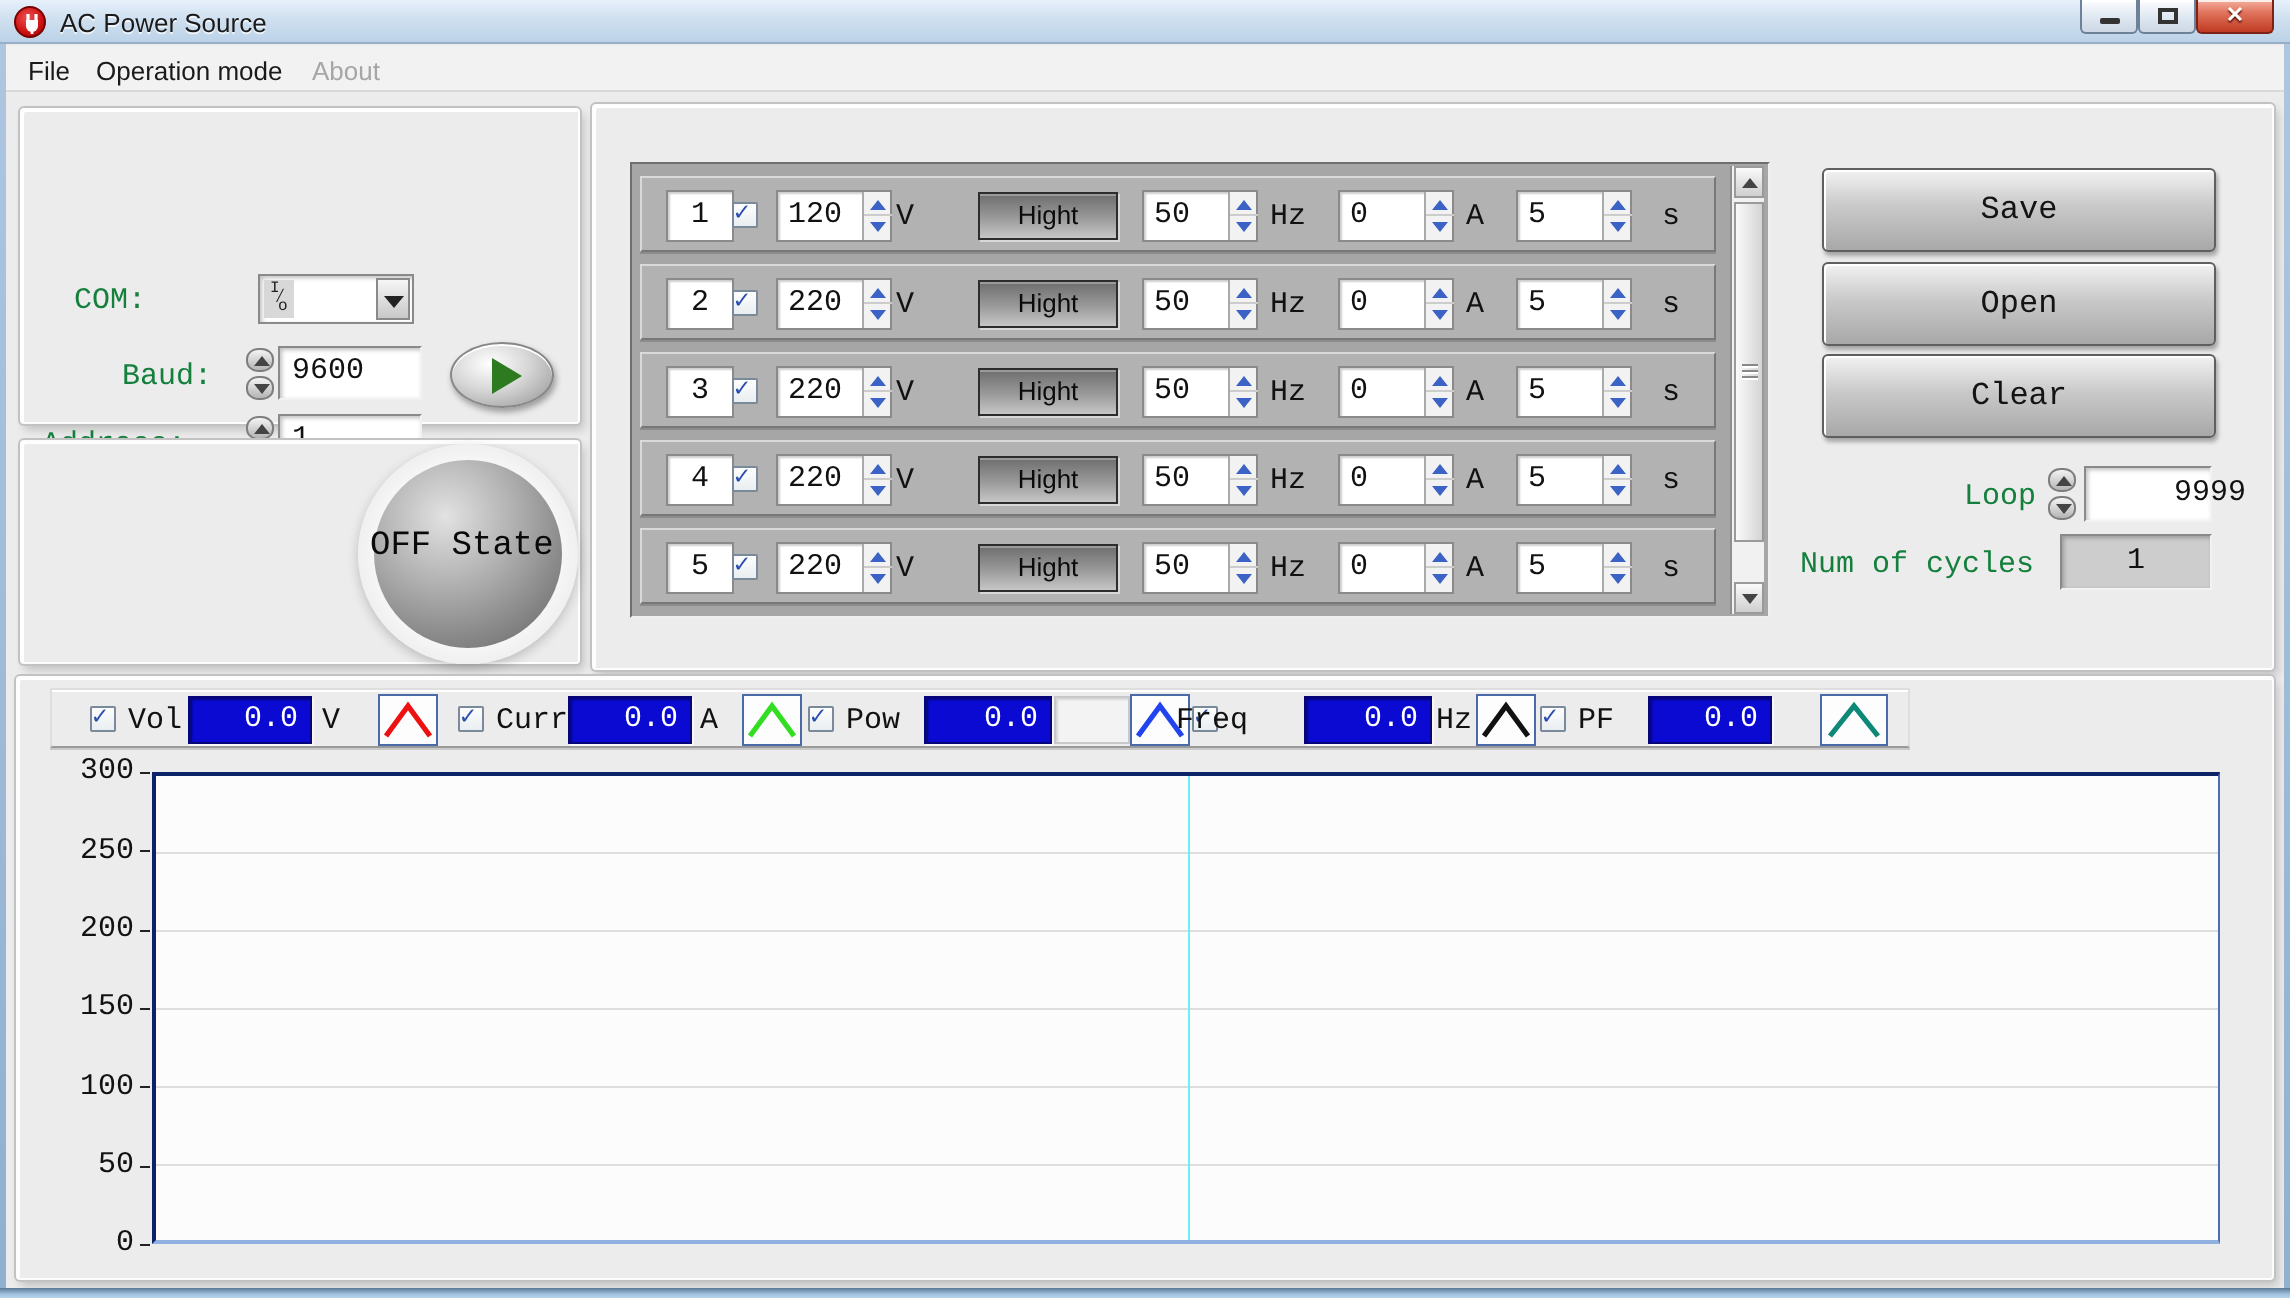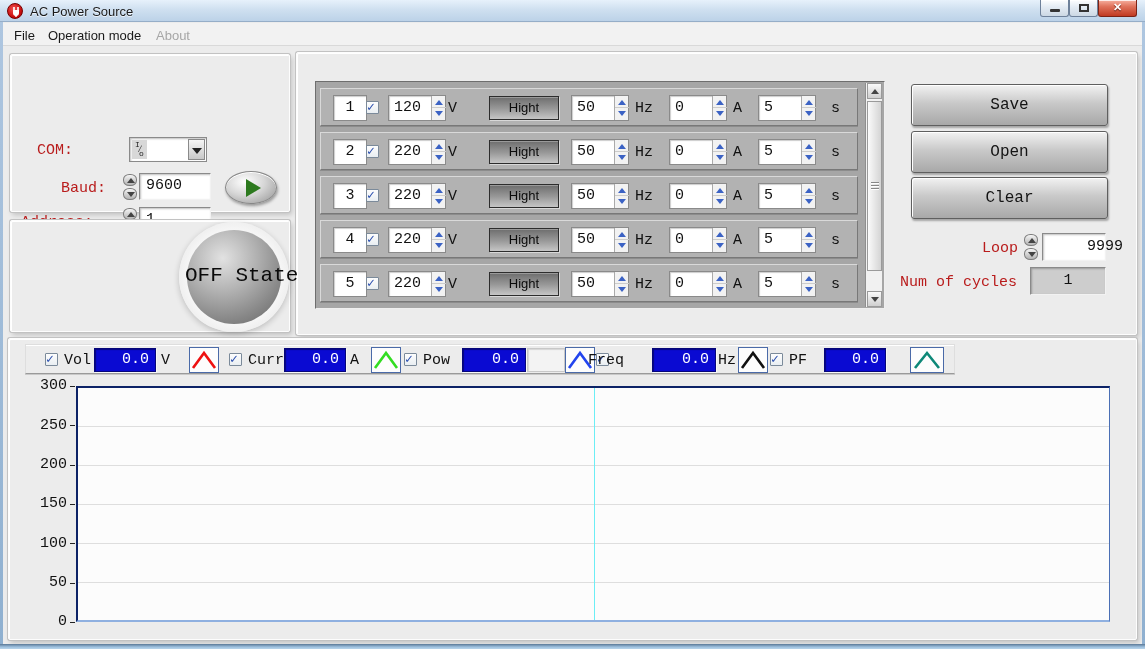--- a/index.html
+++ b/index.html
@@ -28,21 +28,21 @@
 
   
   .menubar { position:absolute; left:0; top:23px; width:1145px; height:23px; background:#f2f2f2; border-bottom:1px solid #d9d9d9; }
   .menu-item { position:absolute; top:3px; font-size:13px; color:#1a1a1a; padding:2px 6px; }
   .menu-disabled { color:#a6a6a6; }
 
   
   .panel { position:absolute; background:#ececec; border:1px solid #fdfdfd;
     box-shadow:0 0 0 1px #c2c2c2, 2px 3px 5px rgba(0,0,0,.18), inset 1px 1px 0 #ffffff; border-radius:2px; }
 
-  .lbl { position:absolute; font-size:15px; color:#b91c1c; }
+  .lbl { position:absolute; font-size:15px; color:#15803d; }
 
   
   .field { position:absolute; background:#fff; border:1px solid #8a8a8a; border-bottom-color:#f2f2f2; border-right-color:#f2f2f2;
     box-shadow:inset 1px 1px 2px rgba(0,0,0,.25); font-size:15px; color:#111; }
   .field .val { position:absolute; left:6px; top:3px; }
 
   
   .lvspin { position:absolute; width:14px; height:26px; }
   .lvspin .b { position:absolute; left:0; width:14px; height:12px; background:linear-gradient(#f4f4f4,#b4b4b4);
     border:1px solid #7e7e7e; border-radius:45%; }
@@ -69,21 +69,21 @@
   .run-btn i { position:absolute; left:20px; top:7px; border-top:9px solid transparent; border-bottom:9px solid transparent; border-left:15px solid #2d7a1f; }
 
   
   .listmode-btn { position:absolute; left:22px; top:256px; width:147px; height:34px;
     background:linear-gradient(#fafafa,#cfcfcf); border:1px solid #9a9a9a; box-shadow:inset 0 0 0 2px #e9e9e9; }
   .listmode-btn span { position:absolute; width:100%; top:8px; text-align:center; font-size:15px; color:#1414cf; }
   .sphere-glow { position:absolute; left:178px; top:221px; width:110px; height:110px; border-radius:50%;
     background:radial-gradient(circle, #fbfbfb 52%, #f1f1f1 68%, #ececec 80%); box-shadow:0 2px 6px rgba(0,0,0,.2); }
   .sphere { position:absolute; left:186px; top:229px; width:94px; height:94px; border-radius:50%;
     background:radial-gradient(circle at 38% 30%, #e2e2e2, #b2b2b2 38%, #8a8a8a 68%, #6c6c6c 92%); }
-  .state-text { position:absolute; left:184px; top:263px; font-size:21px; color:#0a0a0a; z-index:5; white-space:nowrap; }
+  .state-text { position:absolute; left:184px; top:263px; font-size:17px; color:#0a0a0a; z-index:5; white-space:nowrap; }
 
   
   .list-box { position:absolute; left:18px; top:28px; width:570px; height:228px; background:#a6a6a6;
     border:1px solid #6e6e6e; border-bottom-color:#efefef; border-right-color:#efefef; }
   .row-strip { position:absolute; left:4px; width:538px; height:38px; background:#b2b2b2;
     border:1px solid #d9d9d9; border-bottom-color:#787878; border-right-color:#787878; box-shadow:0 1px 0 #8c8c8c; }
   .idx-box { position:absolute; left:12px; top:6px; width:34px; height:26px; background:#fff; border:1px solid #8a8a8a;
     box-shadow:inset 1px 1px 1px rgba(0,0,0,.2); font-size:15px; text-align:center; line-height:24px; color:#111; }
   .cb { position:absolute; width:13px; height:13px; background:linear-gradient(#fdfdfd,#e9eef2); border:1px solid #7b8a9a; border-radius:1px; }
   .cb.checked::after { content:"✓"; position:absolute; left:0px; top:-3px; font-size:13px; font-weight:bold; color:#2b4fae; }

